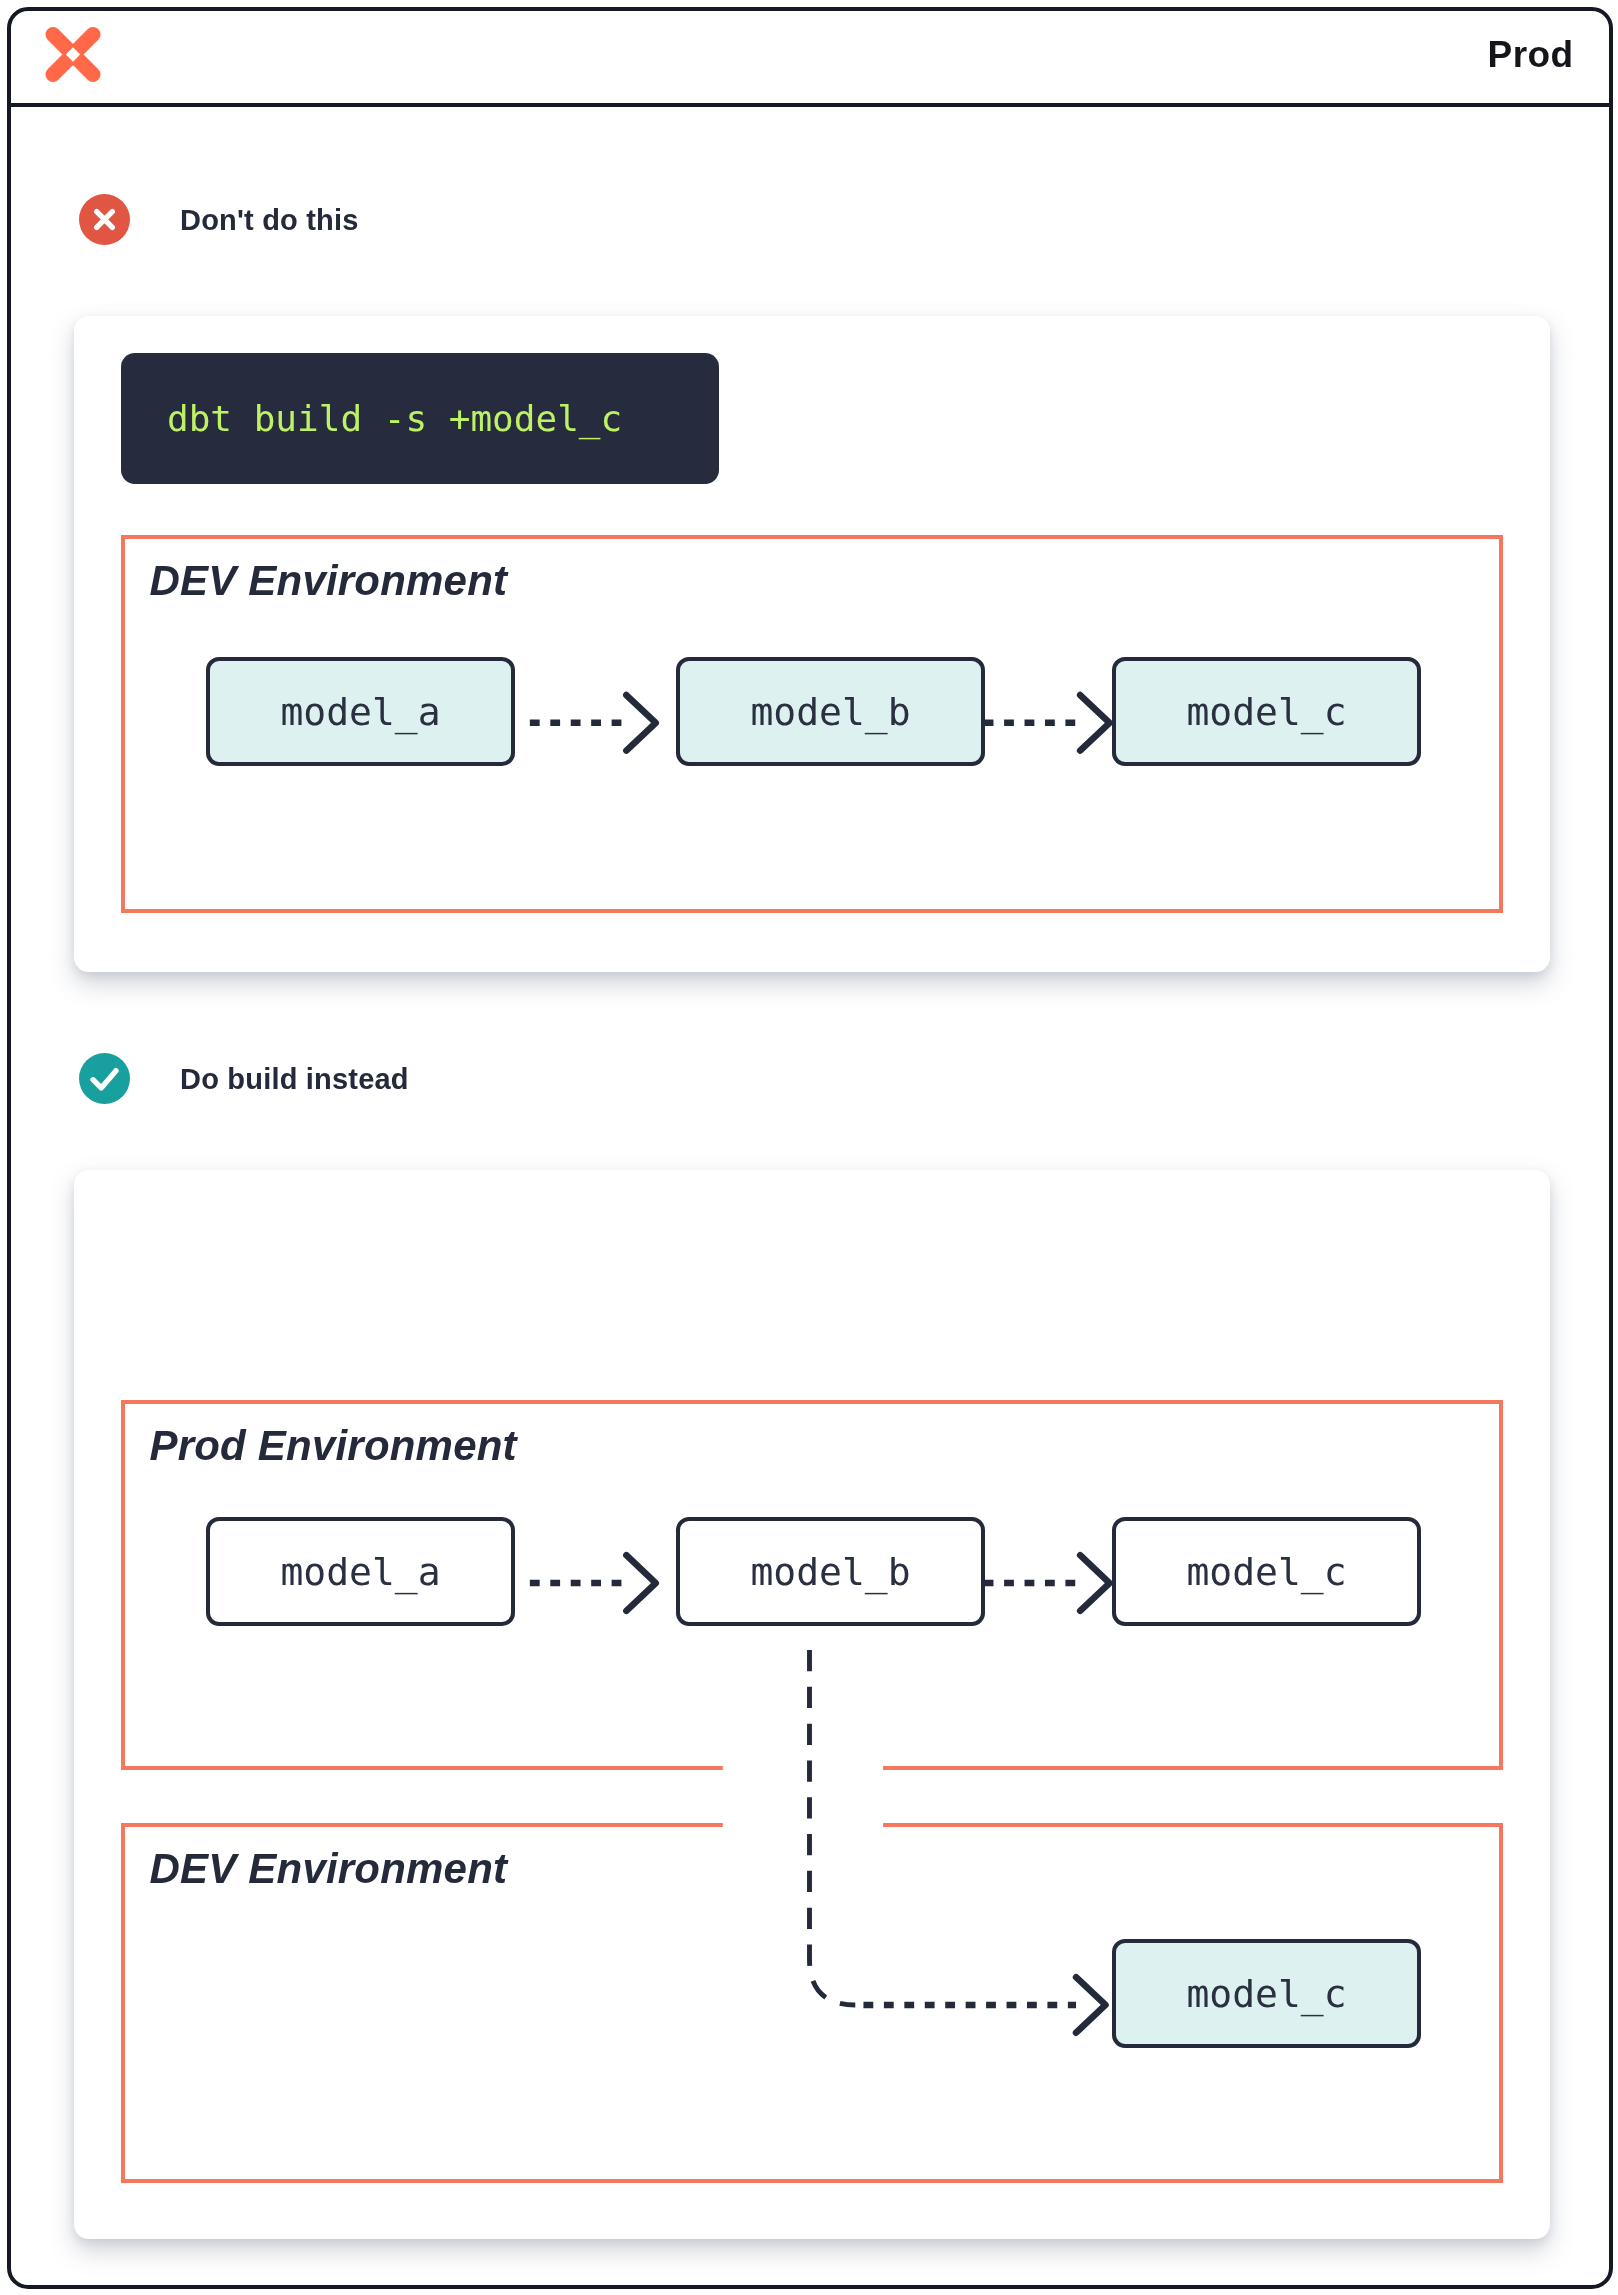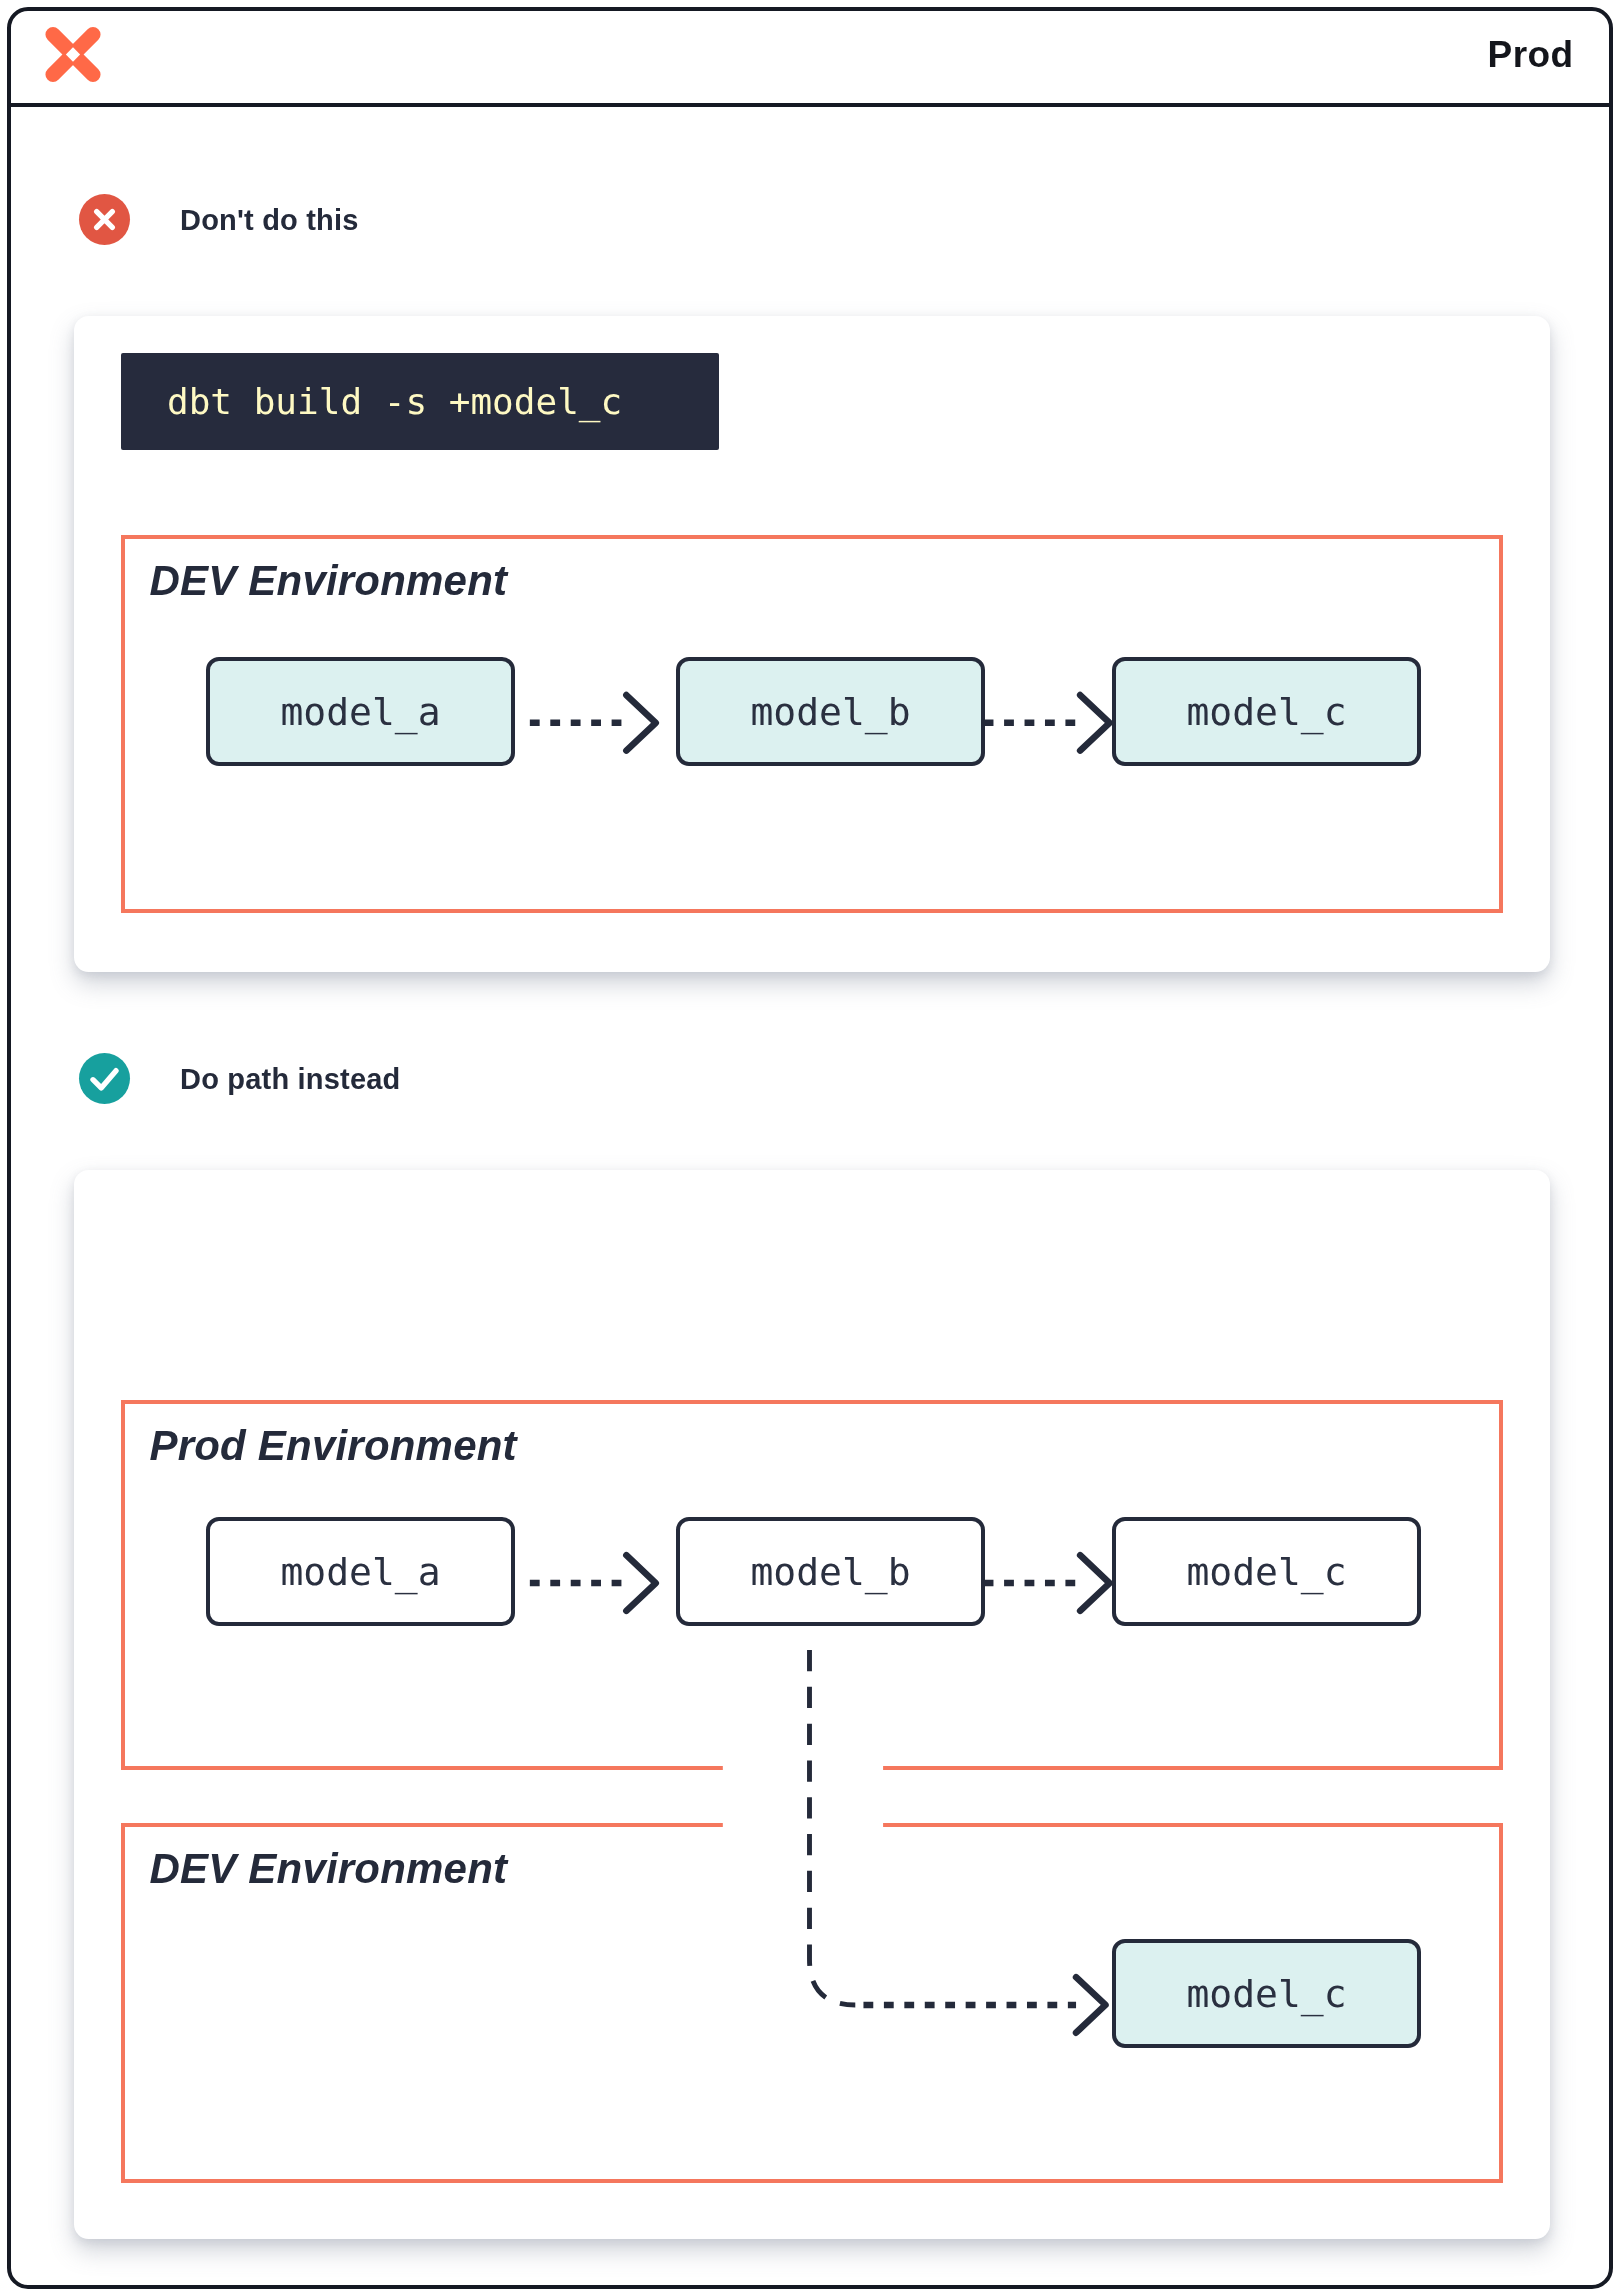--- a/index.html
+++ b/index.html
@@ -30,23 +30,23 @@
   
   .card{
     position:absolute;left:74px;width:1476px;background:#ffffff;border-radius:14.7px;
     box-shadow:0 11.4px 24.5px rgba(105,115,135,.30),0 3.3px 8.2px rgba(105,115,135,.14);z-index:1;
   }
   .card1{top:316px;height:656px;}
   .card2{top:1170px;height:1069px;}
 
   
   .code{
-    position:absolute;left:121px;height:97px;background:#262b3d;border-radius:2px;
+    position:absolute;left:121px;height:131px;background:#262b3d;border-radius:14px;
     display:flex;align-items:center;padding-left:46px;box-sizing:border-box;
-    font-family:"DejaVu Sans Mono",monospace;font-size:36px;color:#fef9c3;white-space:pre;z-index:2;
+    font-family:"DejaVu Sans Mono",monospace;font-size:36px;color:#bef264;white-space:pre;z-index:2;
   }
   .code1{top:353px;width:598px;}
   .code2{top:1210px;width:1387px;}
 
   
   .env{position:absolute;left:121px;width:1382px;border:4.1px solid #f5775d;box-sizing:border-box;background:transparent;z-index:2;}
   .env1{top:535px;height:378px;}
   .env2{top:1400px;height:370px;}
   .env3{top:1823px;height:360px;}
   .env-label{position:absolute;left:24.5px;top:18px;font-size:42px;font-style:italic;font-weight:600;color:#242a3a;letter-spacing:0.2px;}
@@ -96,21 +96,21 @@
   </div>
   <div class="model teal r1 ca">model_a</div>
   <div class="model teal r1 cb">model_b</div>
   <div class="model teal r1 cc">model_c</div>
 
   <div class="badge badge-check">
     <svg viewBox="0 0 62 62">
         <path d="M17 32.5 L27 42.5 L45 21.5" stroke="#ffffff" stroke-width="6.5" stroke-linecap="round" stroke-linejoin="round" fill="none"></path>
       </svg>
   </div>
-  <div class="sec-heading h2">Do path instead</div>
+  <div class="sec-heading h2">Do build instead</div>
 
   <div class="card card2"></div>
 
   <div class="env env2">
     <div class="env-label">Prod Environment</div>
   </div>
   <div class="model r2 ca">model_a</div>
   <div class="model r2 cb">model_b</div>
   <div class="model r2 cc">model_c</div>
 

